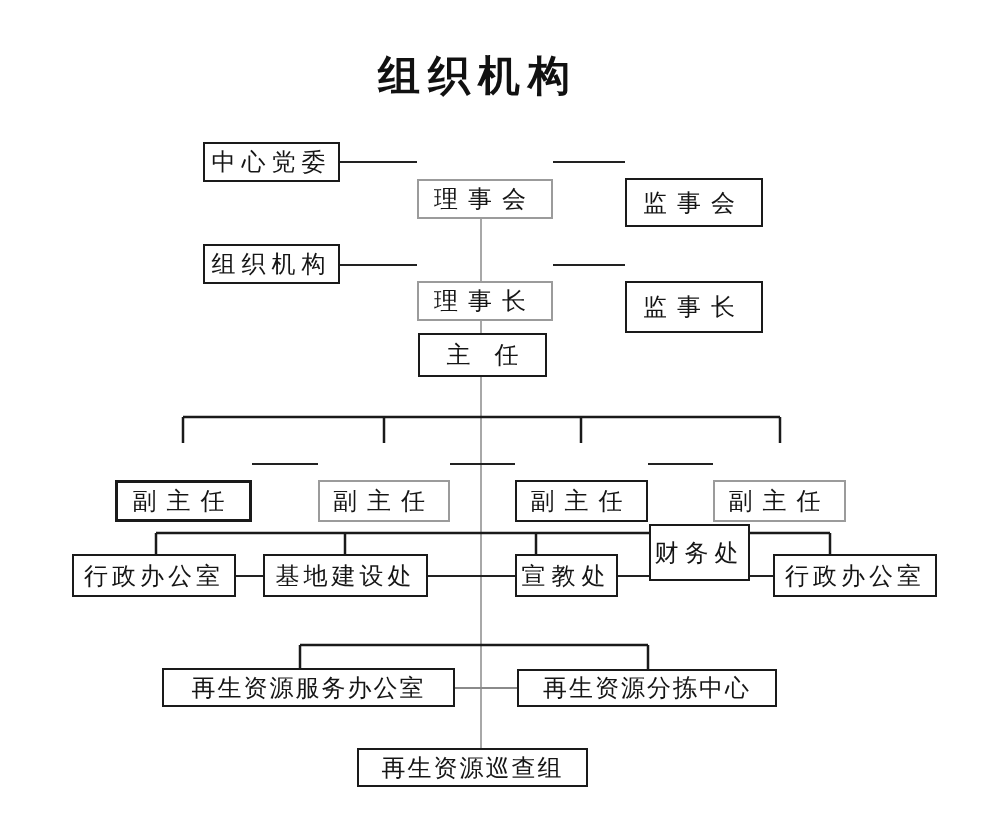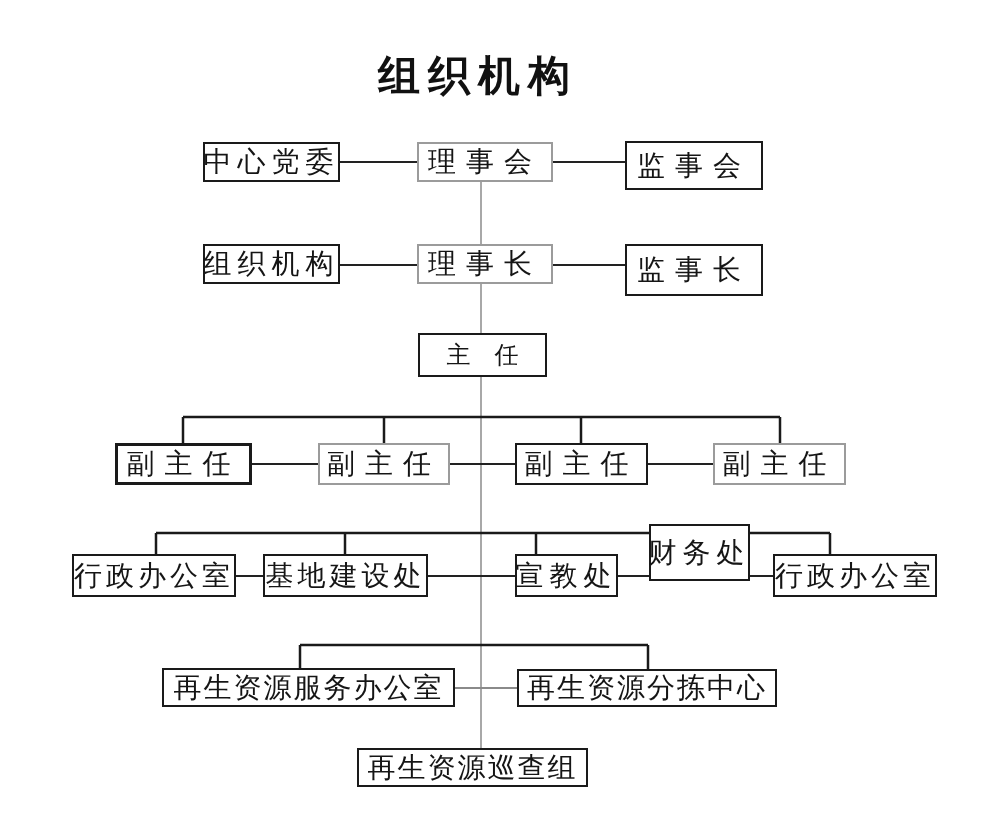--- a/index.html
+++ b/index.html
@@ -22,31 +22,31 @@
   .lines{position:absolute;left:0;top:0;}
   .node{
     position:absolute;
     box-sizing:border-box;
     background:#ffffff;
     border:2px solid #1a1a1a;
     color:#151515;
     display:flex;
     align-items:center;
     justify-content:center;
-    font-size:28px;
+    font-size:24px;
     letter-spacing:2px;
     white-space:nowrap;
     line-height:1;
   }
   .node.gray{border-color:#9b9b9b;}
   .node.thick{border-width:3px;}
   .ls0{letter-spacing:0;}
   .ls4{letter-spacing:4px;}
   .ls6{letter-spacing:6px;}
-  .ls10{letter-spacing:10px;}
+  .ls10{letter-spacing:10px;margin-top:37px;}
   .fs30{font-size:24px;}
 </style>
 </head>
 <body>
 
 <div class="canvas">
 
   <div class="title">组织机构</div>
 
   <svg class="lines" width="1005" height="814" viewBox="0 0 1005 814">

